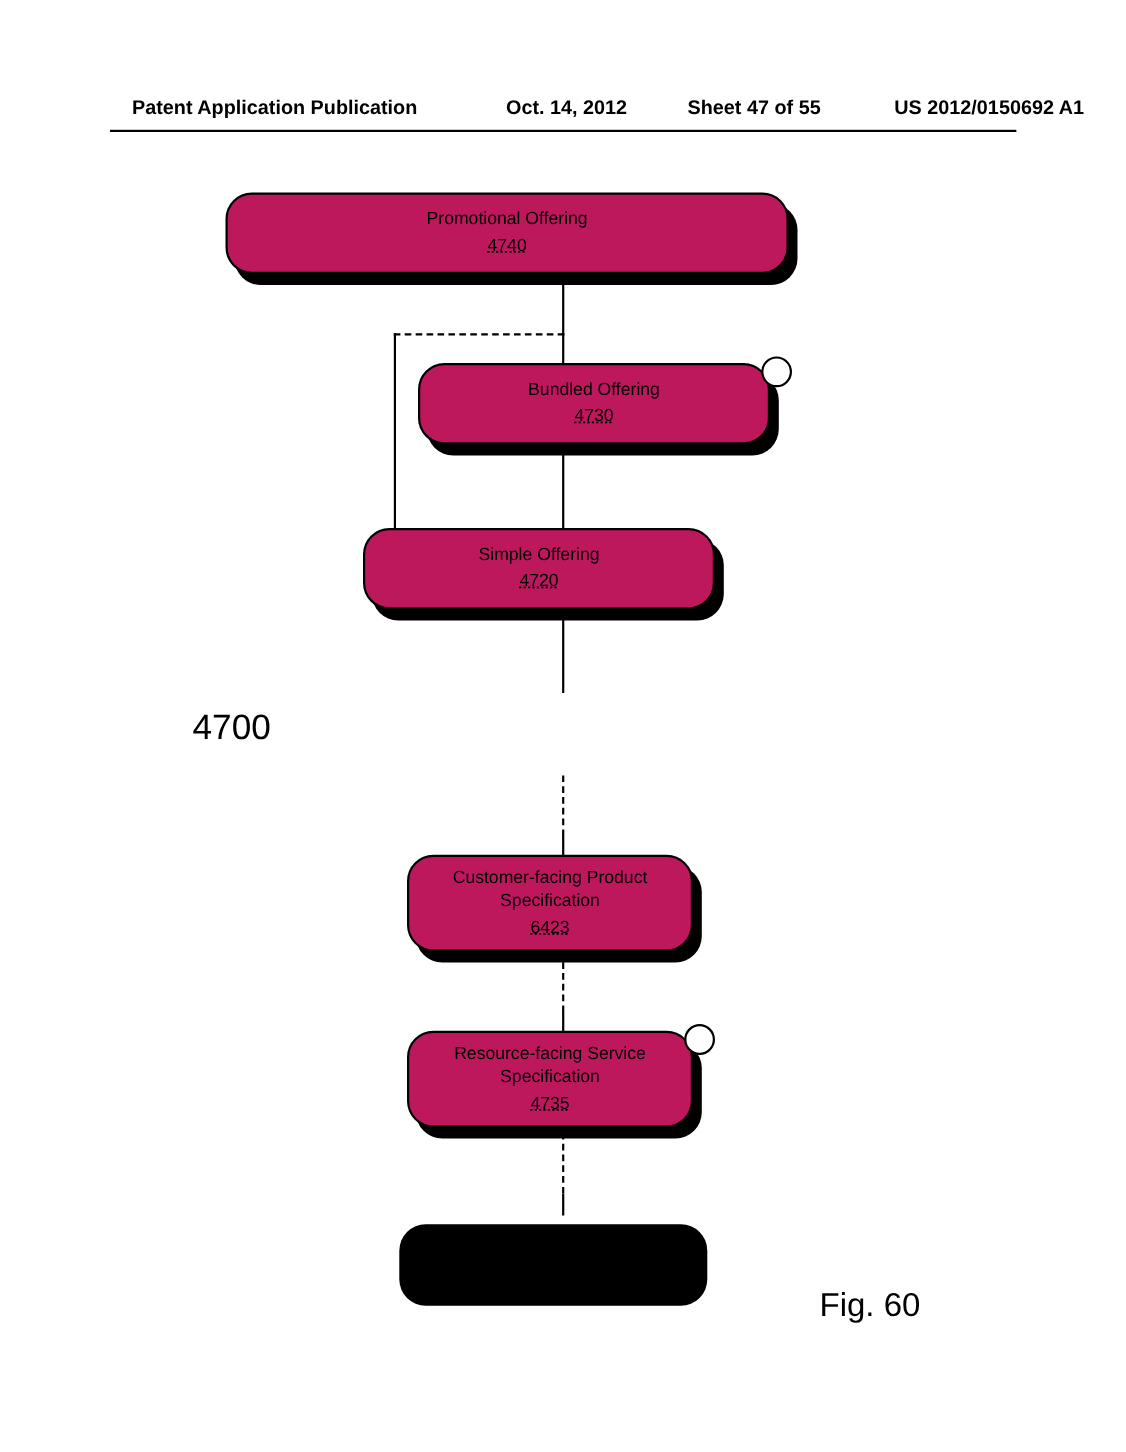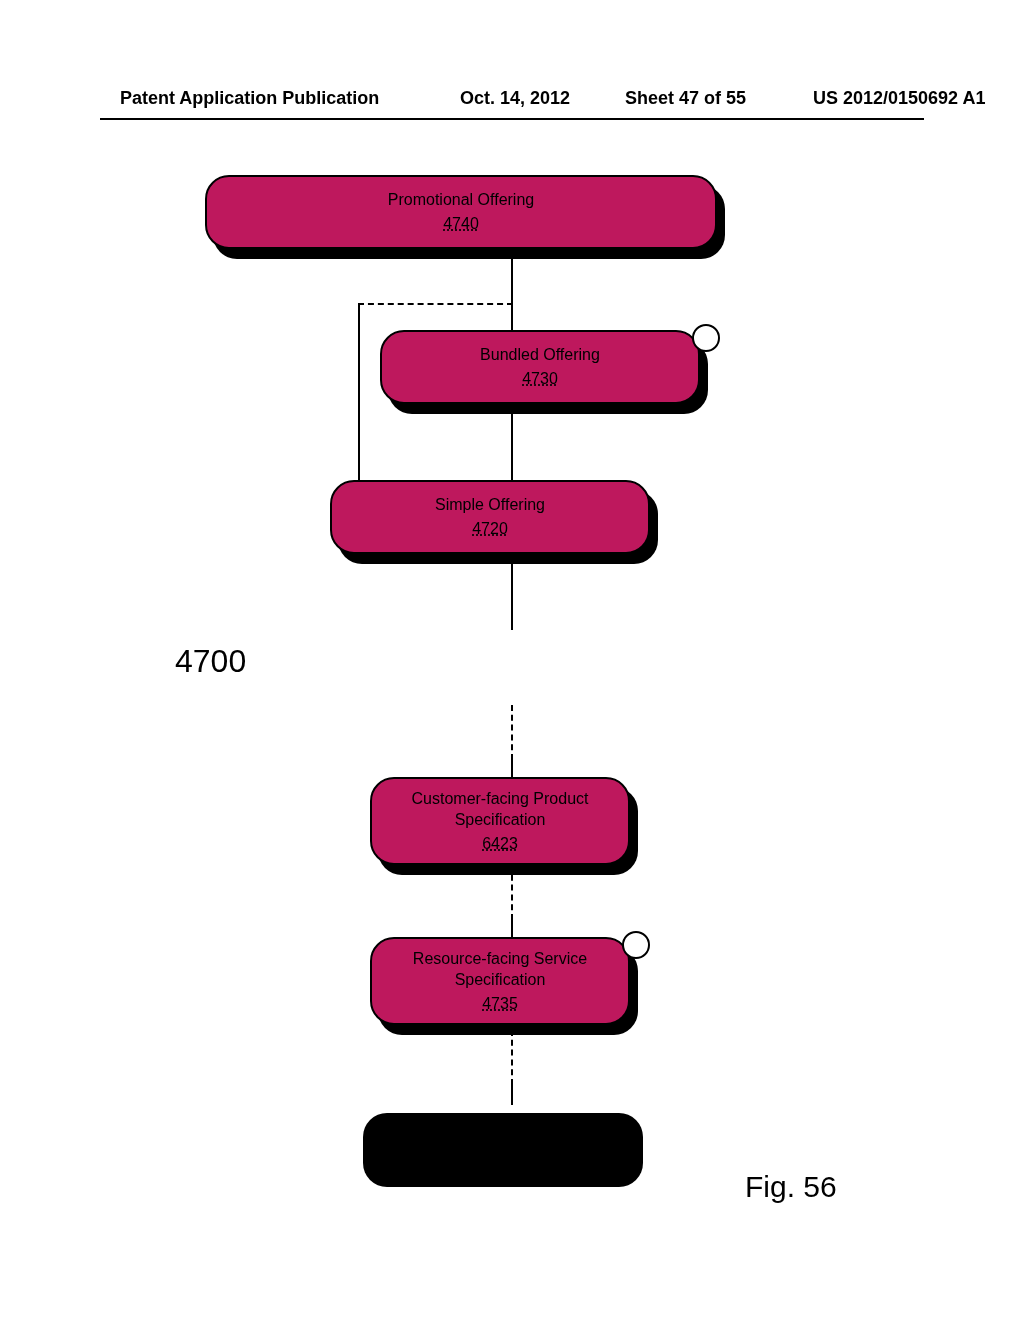--- a/index.html
+++ b/index.html
@@ -174,15 +174,15 @@
     </div>
     <div class="self-loop" style="right:10px; top:-6px;"></div>
   </div>
 
   <div class="box-wrap" style="left:355px; top:938px; width:296px; height:82px;">
     <div class="box-shadow" style="left:8px; top:10px; width:280px; height:74px;"></div>
   </div>
 
   <div class="overall-num" style="left:175px; top:478px;">4700</div>
 
-  <div class="figlabel" style="left:745px; top:1005px;">Fig. 56</div>
+  <div class="figlabel" style="left:745px; top:1005px;">Fig. 60</div>
 
 </div>
 
 </body></html>

